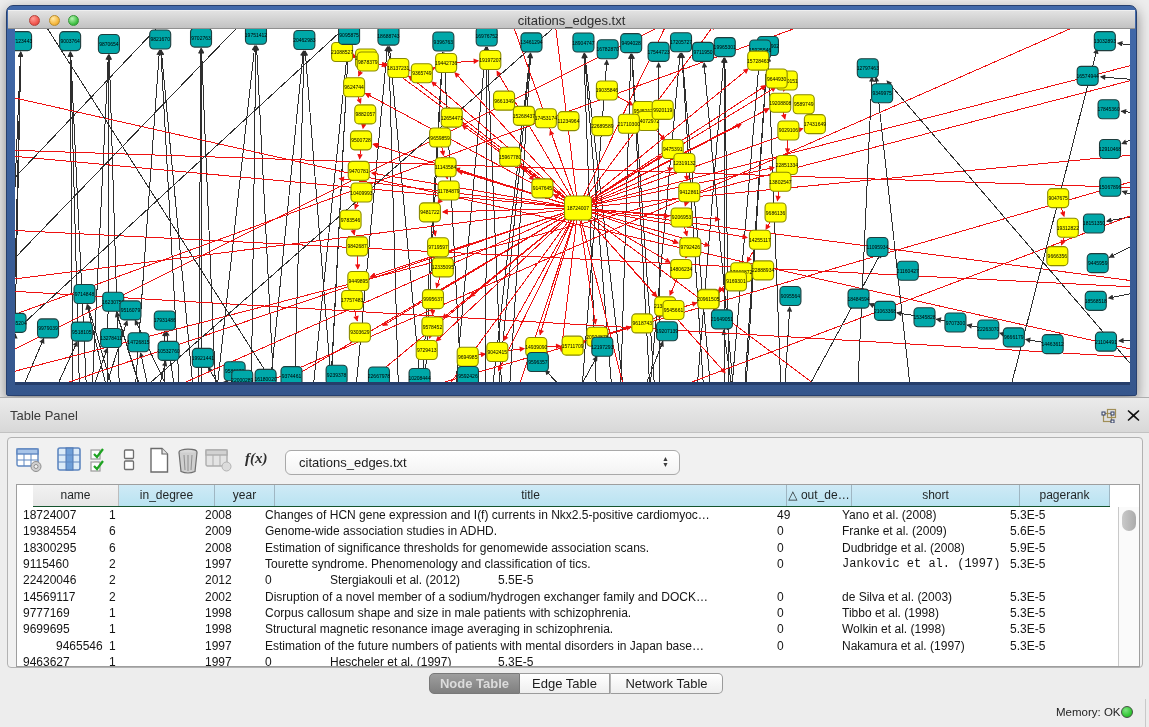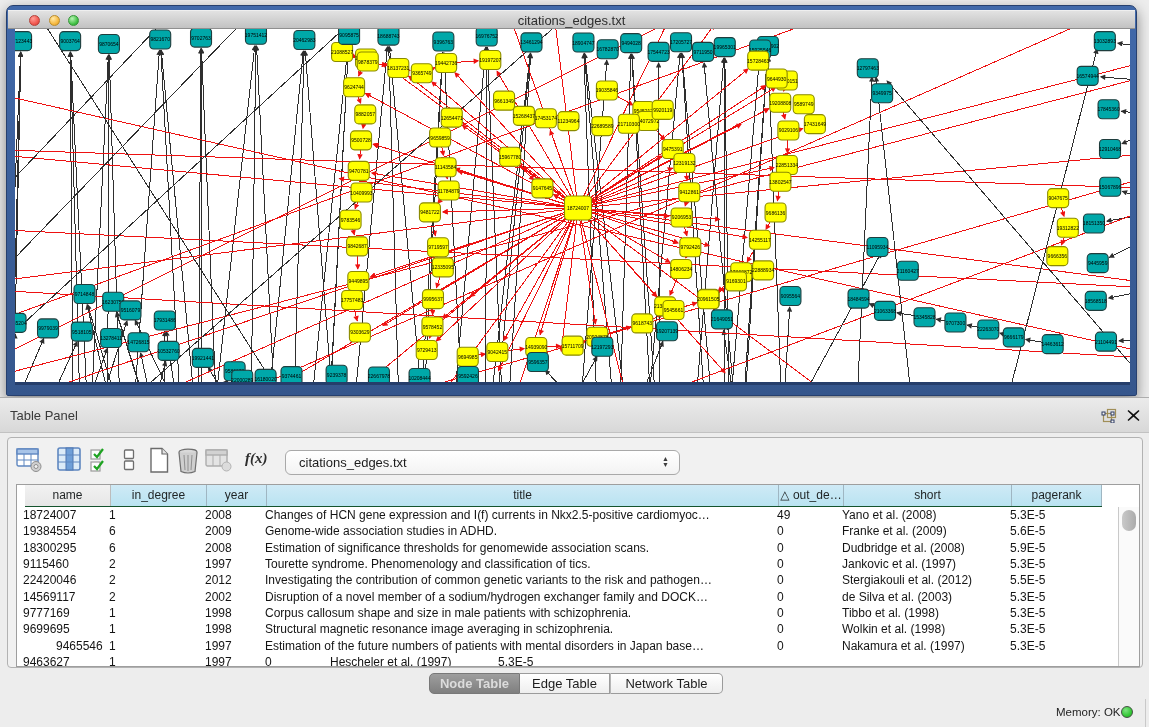--- a/index.html
+++ b/index.html
@@ -25,21 +25,21 @@
 
 
 #panel-body { position:absolute; left:7px; top:437px; width:1136px; height:231px; background:#f1f1f1; border:1px solid #b2b2b2; border-radius:4px; }
 .tool-icon { position:absolute; top:9px; }
 #dropdown { position:absolute; left:277px; top:12px; width:395px; height:25px; background:linear-gradient(#ffffff,#f3f3f3); border:1px solid #a9a9a9; border-radius:6px; }
 #dropdown-label { position:absolute; left:13px; top:4px; font-size:13px; color:#1c1c1c; }
 #dropdown-arrows { position:absolute; right:10px; top:1px; font-size:7px; color:#3c3c3c; line-height:5.5px; text-align:center; padding-top:4px; }
 
 
 #table-wrap { position:absolute; left:8px; top:46px; width:1124px; height:183px; background:#fff; border:1px solid #9e9e9e; }
-#thead { position:absolute; left:8px; top:0; height:22px; display:flex; border-bottom:1px solid #14532d; }
+#thead { position:absolute; left:16px; top:0; height:22px; display:flex; border-bottom:1px solid #14532d; }
 .th { height:21px; background:linear-gradient(#cfeaf6,#b9e3f1); border-right:1px solid #9fb6c2; font-size:12px; color:#1f2324; text-align:center; line-height:21px; white-space:nowrap; overflow:hidden; }
 .th.gray { background:linear-gradient(#f2f2f2,#e6e6e6); border-right:1px solid #bcbcbc; }
 #tbody { position:absolute; left:0; top:22px; right:22px; bottom:0; overflow:hidden; }
 .row { display:flex; height:16.35px; }
 .cell { font-size:12px; color:#141414; padding:1px 0 0 6px; white-space:nowrap; overflow:hidden; }
 #vscroll { position:absolute; right:0; top:22px; bottom:0; width:21px; background:#fafafa; border-left:1px solid #c9c9c9; }
 #vthumb { position:absolute; left:3px; right:3px; top:3px; height:21px; background:linear-gradient(90deg,#c9c9c9,#ababab); border-radius:7px; }
 
 
 #tab-bar { position:absolute; left:429px; top:673px; height:21px; display:flex; }
@@ -989,28 +989,27 @@
           <span class="cell" style="width: 65px;">0</span>
           <span class="cell" style="width: 168px;">Dudbridge et al. (2008)</span>
           <span class="cell" style="width: 90px;">5.9E-5</span>
         </div>
         <div class="row">
           <span class="cell" style="width: 86px;">9115460</span>
           <span class="cell" style="width: 96px;">2</span>
           <span class="cell" style="width: 60px;">1997</span>
           <span class="cell" style="width: 512px;">Tourette syndrome. Phenomenology and classification of tics.</span>
           <span class="cell" style="width: 65px;">0</span>
-          <span class="cell" style="width: 168px;">Jankovic et al. (1997)</span>
+          <span class="cell" style="width: 168px; font-family: Liberation Mono, monospace;">Jankovic et al. (1997)</span>
           <span class="cell" style="width: 90px;">5.3E-5</span>
         </div>
         <div class="row">
           <span class="cell" style="width: 86px;">22420046</span>
           <span class="cell" style="width: 96px;">2</span>
           <span class="cell" style="width: 60px;">2012</span>
-          <span class="cell" style="width: 512px;">Investigating the contribution of common genetic variants to the risk and pathogen…</span>
           <span class="cell" style="width: 65px;">0</span>
           <span class="cell" style="width: 168px;">Stergiakouli et al. (2012)</span>
           <span class="cell" style="width: 90px;">5.5E-5</span>
         </div>
         <div class="row">
           <span class="cell" style="width: 86px;">14569117</span>
           <span class="cell" style="width: 96px;">2</span>
           <span class="cell" style="width: 60px;">2002</span>
           <span class="cell" style="width: 512px;">Disruption of a novel member of a sodium/hydrogen exchanger family and DOCK…</span>
           <span class="cell" style="width: 65px;">0</span>

